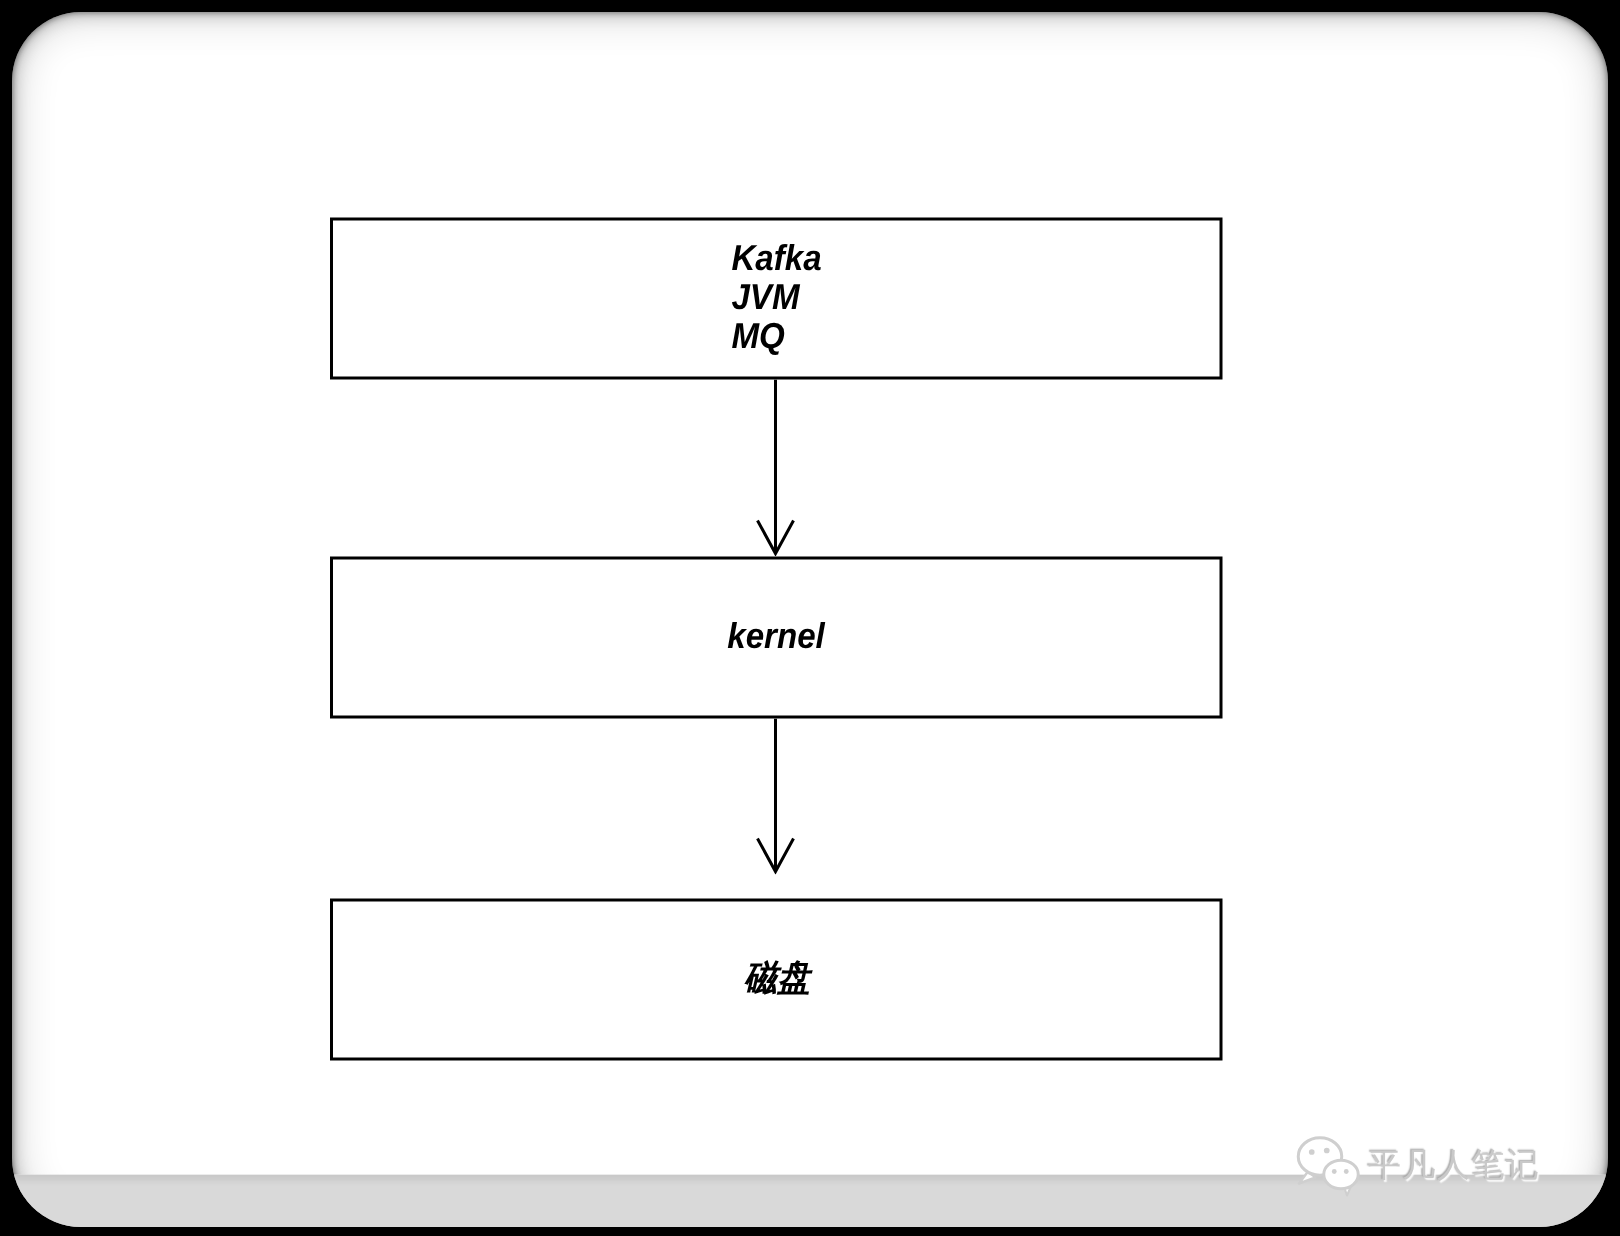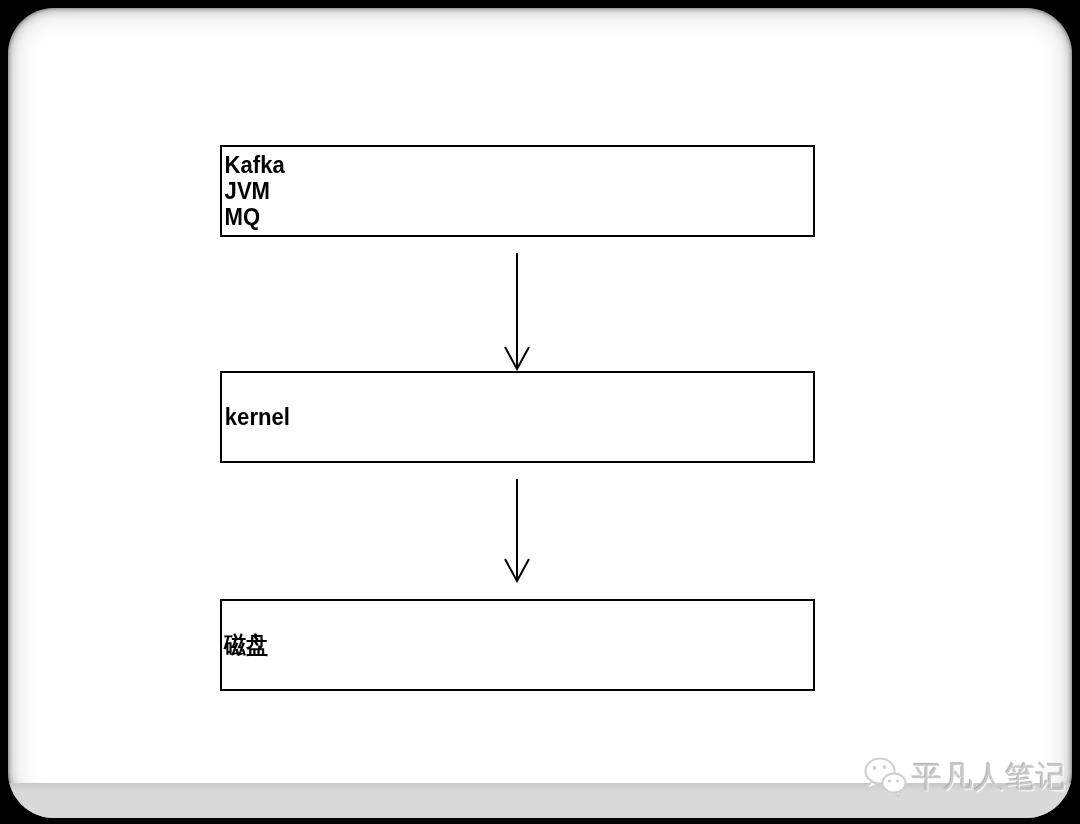--- a/index.html
+++ b/index.html
@@ -38,26 +38,28 @@
     bottom: 0;
     height: 35px;
     background: #d9d9d9;
     box-shadow: inset 0 4px 5px rgba(0,0,0,0.08);
   }
   
   .node {
     position: absolute;
     left: 212px;
     width: 595px;
-    height: 92px;
+    height: 108px;
     border: 2px solid #000;
     box-sizing: border-box;
     background: #fff;
     display: flex;
     align-items: center;
+    justify-content: center;
+    font-style: italic;
   }
   .node-text {
     font-size: 24px;
     font-weight: 700;
     color: #000;
     line-height: 26px;
     text-align: left;
     letter-spacing: 0px;
     transform: scaleX(0.92);
     transform-origin: center;
@@ -76,21 +78,21 @@
     position: absolute;
     left: 855px;
     top: 748px;
     display: flex;
     align-items: center;
     gap: 5px;
     z-index: 5;
   }
   .watermark-text {
     font-family: "Liberation Serif", serif;
-    font-size: 30px;
+    font-size: 22px;
     letter-spacing: 1px;
     color: #c9c9c9;
     text-shadow: 1px 1px 1px #ffffff, -1px -1px 1px #ababab;
     white-space: nowrap;
   }
 </style>
 </head>
 <body>
 
 <div class="stage">

